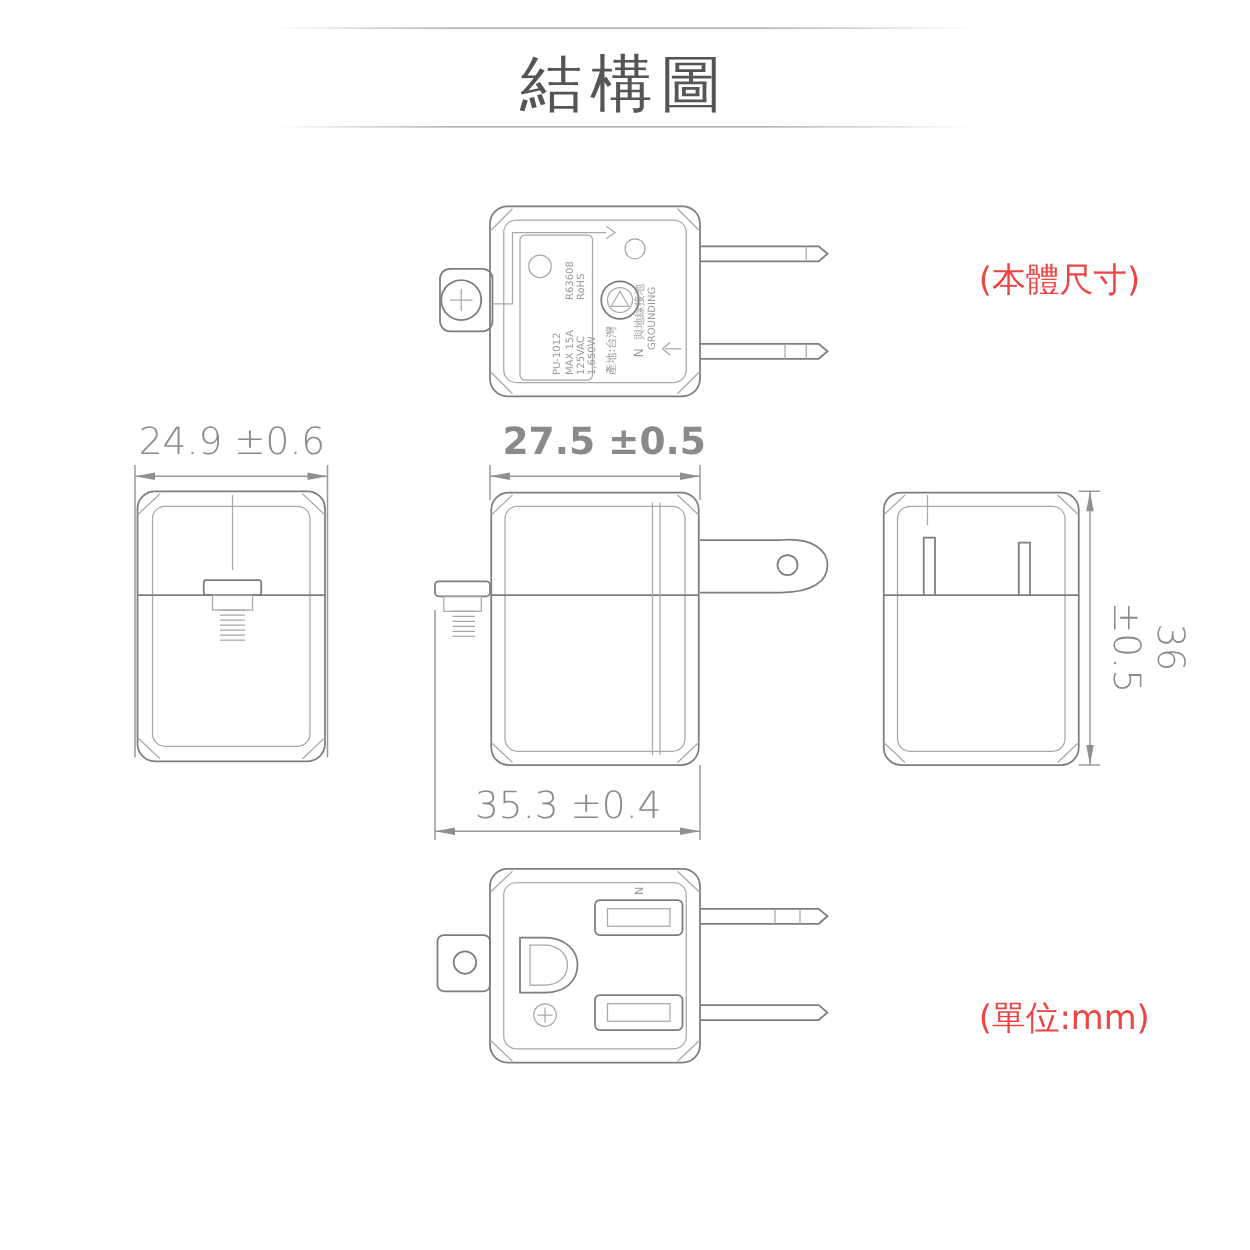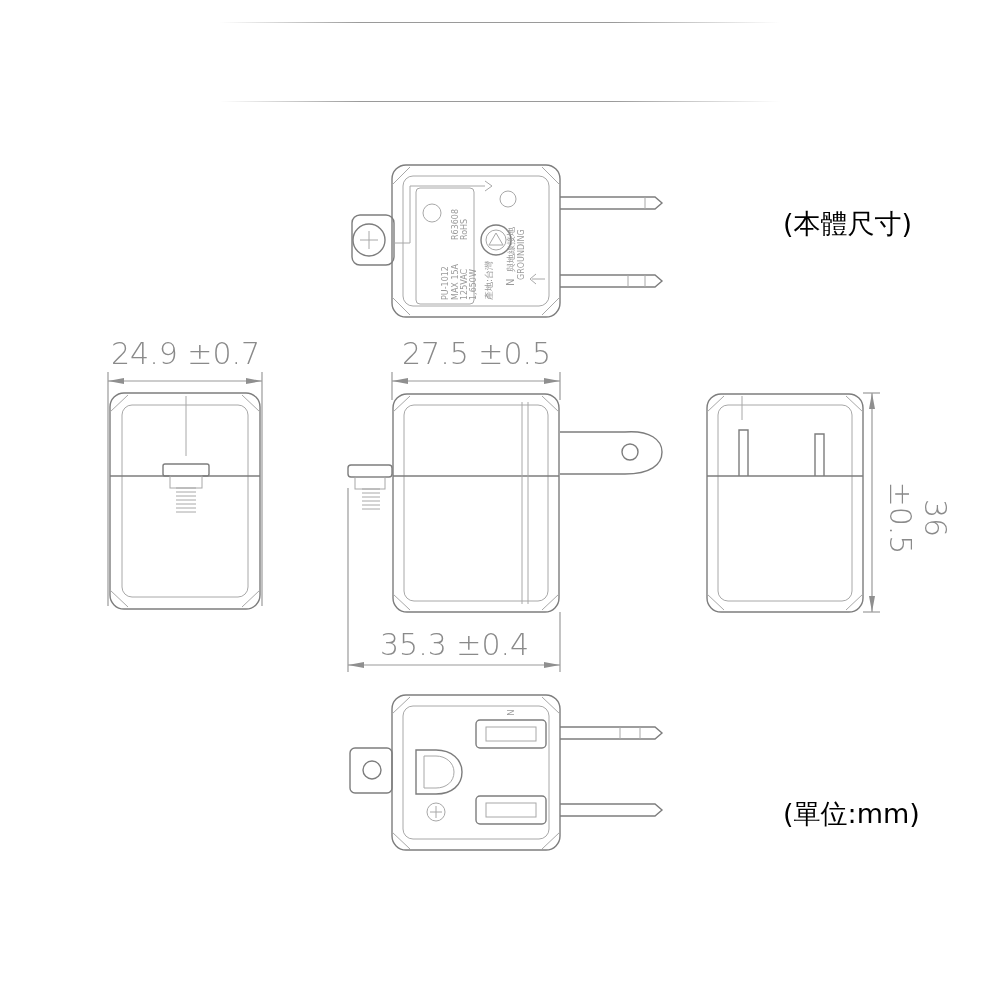--- a/index.html
+++ b/index.html
@@ -3,42 +3,43 @@
 <meta charset="utf-8">
 <style>
   html, body { margin:0; padding:0; background:#ffffff; }
   body { width:1000px; height:1000px; position:relative; overflow:hidden; font-family:"DejaVu Sans", sans-serif; }
   .title-wrap { position:absolute; left:220px; top:22px; width:560px; height:80px; }
   .rule { position:absolute; left:0; width:560px; height:1px;
           background:linear-gradient(to right, rgba(150,150,150,0), #9a9a9a 25%, #9a9a9a 70%, rgba(150,150,150,0)); }
   .rule.top { top:0; }
   .rule.bot { top:79px; }
   .title { position:absolute; left:0; width:560px; top:12px; text-align:center; font-size:50px; color:#555; letter-spacing:6px; }
-  .note { position:absolute; font-size:27px; color:#000000; }
+  .note { position:absolute; font-size:27px; color:#ef4444; }
   .dim { position:absolute; font-size:30px; color:#8a8a8a; font-family:"DejaVu Sans", sans-serif; font-weight:300; }
   svg.drawing { position:absolute; left:0; top:0; width:1000px; height:1000px; }
   svg .l { fill:none; stroke:#7d7d7d; stroke-width:1.4; }
   svg .t { fill:none; stroke:#a8a8a8; stroke-width:1; }
   svg .d { stroke:#9a9a9a; stroke-width:1.2; fill:none; }
   svg .ah { fill:#8f8f8f; }
   svg text.lab { fill:#9a9a9a; font-family:"DejaVu Sans", sans-serif; }
 </style>
 </head>
 <body>
 
 <div class="title-wrap">
   <div class="rule top"></div>
+  <div class="title">結構圖</div>
   <div class="rule bot"></div>
 </div>
 
 <div class="note" style="left:783px; top:206px;">(本體尺寸)</div>
 <div class="note" style="left:783px; top:796px;">(單位:mm)</div>
 
-<div class="dim" style="left:111px; top:336px;">24.9 ±0.7</div>
-<div class="dim" style="left:402px; top:336px;">27.5 ±0.5</div>
+<div class="dim" style="left:111px; top:336px;">24.9 ±0.6</div>
+<div class="dim" style="left:402px; top:336px;font-weight:bold;">27.5 ±0.5</div>
 <div class="dim" style="left:380px; top:627px;">35.3 ±0.4</div>
 <div class="dim" style="left:858px; top:483px; transform:rotate(90deg); transform-origin:center; width:120px; text-align:center;">36 ±0.5</div>
 
 <svg class="drawing" viewBox="0 0 1000 1000">
 
   <g>
     <rect class="l" x="392" y="165" width="168" height="152" rx="14"></rect>
     <rect class="t" x="403" y="176" width="146" height="130" rx="10"></rect>
     <path class="t" d="M392 185 L410 167 M560 185 L542 167 M392 297 L410 315 M560 297 L542 315"></path>
     <rect class="t" x="416" y="188" width="58" height="116" rx="4"></rect>

